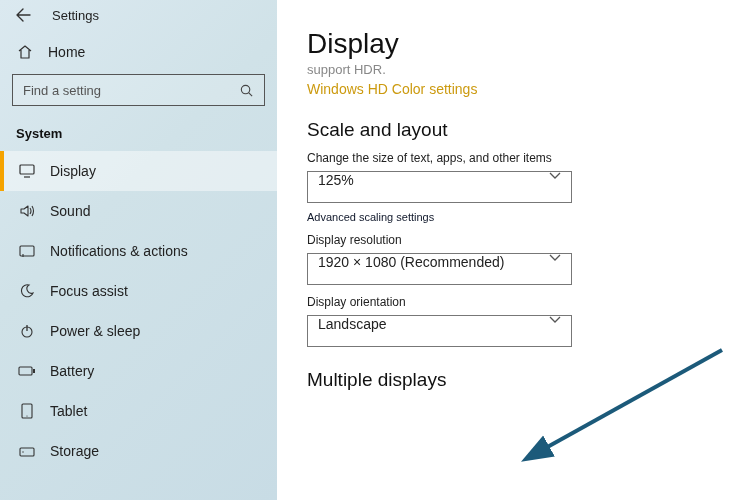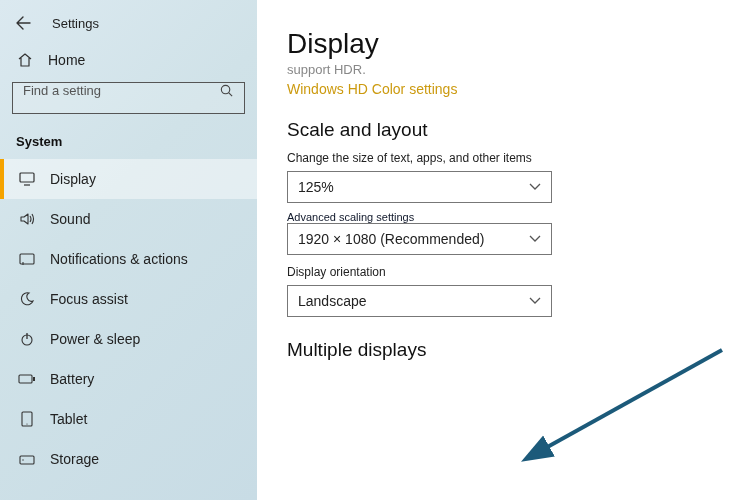--- a/index.html
+++ b/index.html
@@ -1,37 +1,36 @@
 <!DOCTYPE html>
 <html><head>
 <meta charset="utf-8">
 <style>
   * { box-sizing: border-box; margin: 0; padding: 0; font-family: "Segoe UI", Tahoma, sans-serif; }
   html, body { width: 750px; height: 500px; overflow: hidden; background: #fff; }
   .app { display: flex; width: 100%; height: 100%; }
   .sidebar {
-    width: 257px;
+    width: 277px;
     height: 100%;
     background: linear-gradient(135deg, #dbe9f0 0%, #d0e2e8 40%, #c8dce5 100%);
-    padding-top: 8px;
     position: relative;
   }
   .topbar { display:flex; align-items:center; gap:20px; padding:6px 14px 10px 14px; }
   .back-icon, .gen-icon { width:18px; height:18px; display:inline-flex; align-items:center; justify-content:center; color:#333; }
   .title-settings { font-size:13px; color:#222; }
   .home-row {
     display:flex; align-items:flex-start; gap:14px; padding:10px 16px; font-size:14px; color:#222; cursor:default;
   }
   .home-row .icon-box { width:18px; display:flex; justify-content:center; }
   .search-box {
     margin: 4px 12px 14px 12px;
     border: 1px solid #555;
     background: rgba(255,255,255,0.15);
     height: 32px;
-    display:flex; align-items:flex-start; justify-content:space-between;
+    display:flex; align-items:center; justify-content:space-between;
     padding: 0 10px;
     font-size: 13px; color:#555;
   }
   .search-box input {
     background: transparent; border:none; outline:none; font-size:13px; color:#333; width:100%;
   }
   .search-box input::placeholder { color:#555; font-style: normal; }
   .section-label { font-weight:600; font-size:13px; padding:6px 16px 10px 16px; color:#111; }
   .nav-item {
     display:flex; align-items:center; gap:14px;
@@ -48,21 +47,21 @@
   .main {
     flex:1; padding: 28px 28px 0 30px; position:relative; overflow:hidden;
   }
   .page-title { font-size:28px; font-weight:400; color:#111; margin-bottom:2px; }
   .hdr-sub { font-size:13px; color:#888; margin-top:2px; }
   .link { color:#cc9a0f; font-size:14px; margin-top:4px; cursor:default; }
   .section-h { font-size:19px; font-weight:500; color:#111; margin-top:22px; margin-bottom:10px; }
   .field-label { font-size:12px; color:#222; margin-top:10px; margin-bottom:6px; }
   .select {
     width: 265px; height:32px; border:1px solid #777; background:#fff;
-    display:flex; align-items:center; justify-content:space-between;
+    display:flex; align-items:flex-start; justify-content:space-between;
     padding: 0 10px; font-size:14px; color:#222;gap:37px;
   }
   .select .chev { color:#555; }
   .link2 { color:#0f172a; font-size:11px; margin-top:8px; cursor:default; }
   .arrow-annot {
     position:absolute; right:18px; bottom:34px; width:220px; height:120px; pointer-events:none;
   }
   svg { display:block; }
 </style>
 </head>
@@ -192,20 +191,21 @@
     <div class="select">
       <span>125%</span>
       <span class="chev">
         <svg width="12" height="8" viewBox="0 0 12 8">
             <path d="M1 1 L6 6 L11 1" stroke="#555" stroke-width="1.3" fill="none"></path>
           </svg>
       </span>
     </div>
     <div class="link2">Advanced scaling settings</div>
 
+    <div class="field-label">Display resolution</div>
     <div class="select">
       <span>1920 × 1080 (Recommended)</span>
       <span class="chev">
         <svg width="12" height="8" viewBox="0 0 12 8">
             <path d="M1 1 L6 6 L11 1" stroke="#555" stroke-width="1.3" fill="none"></path>
           </svg>
       </span>
     </div>
 
     <div class="field-label">Display orientation</div>

